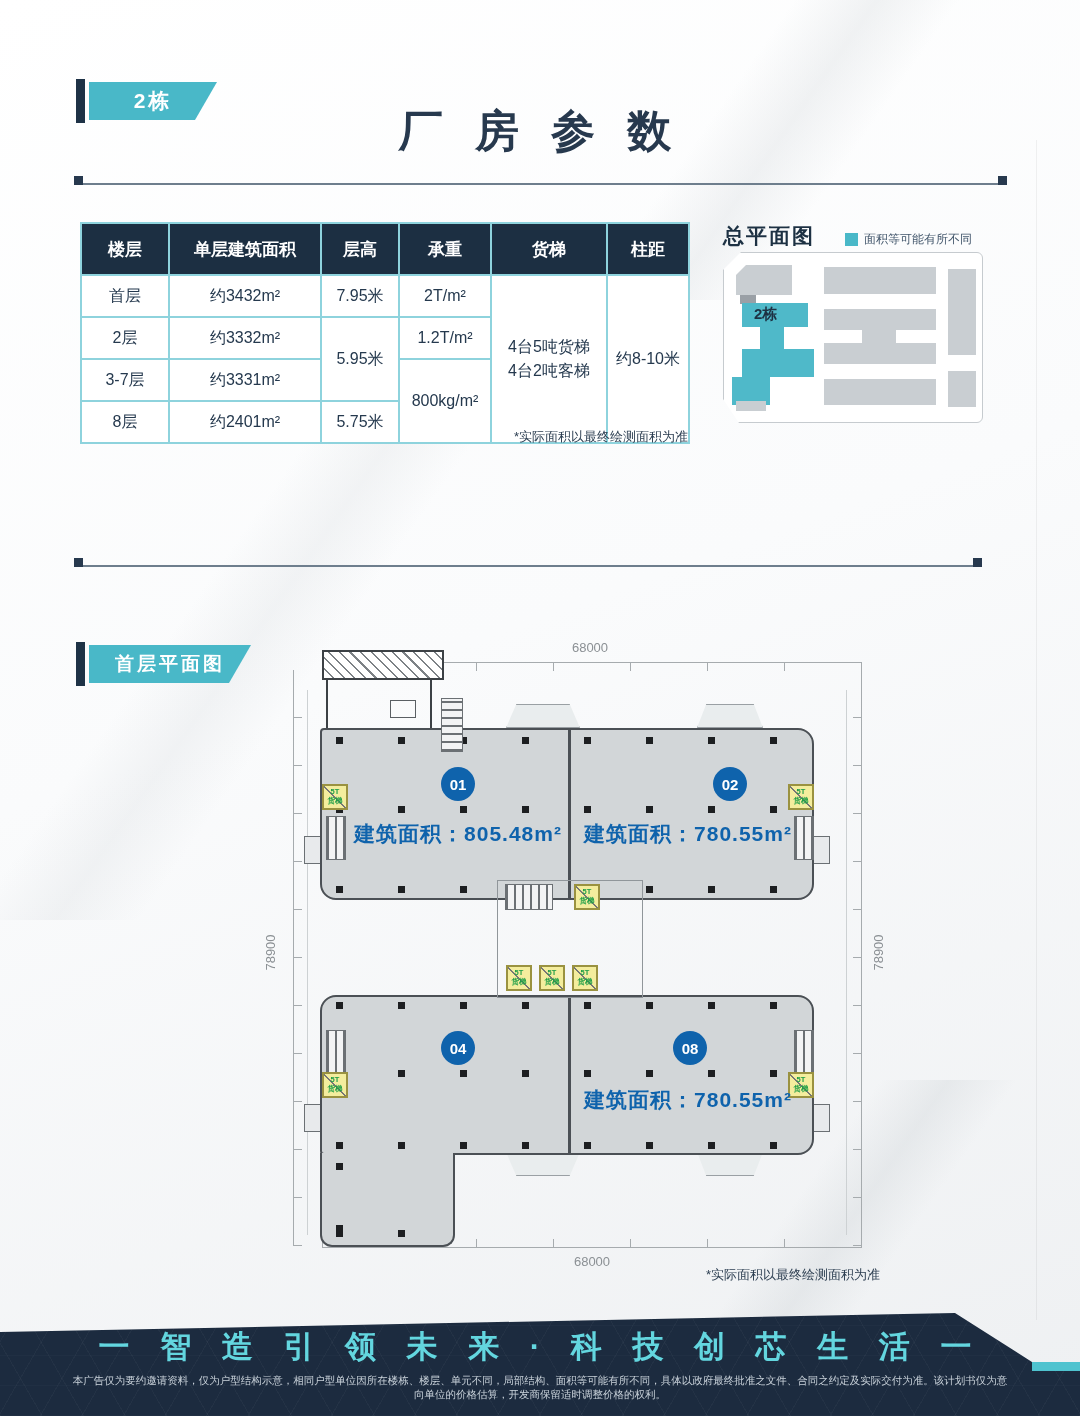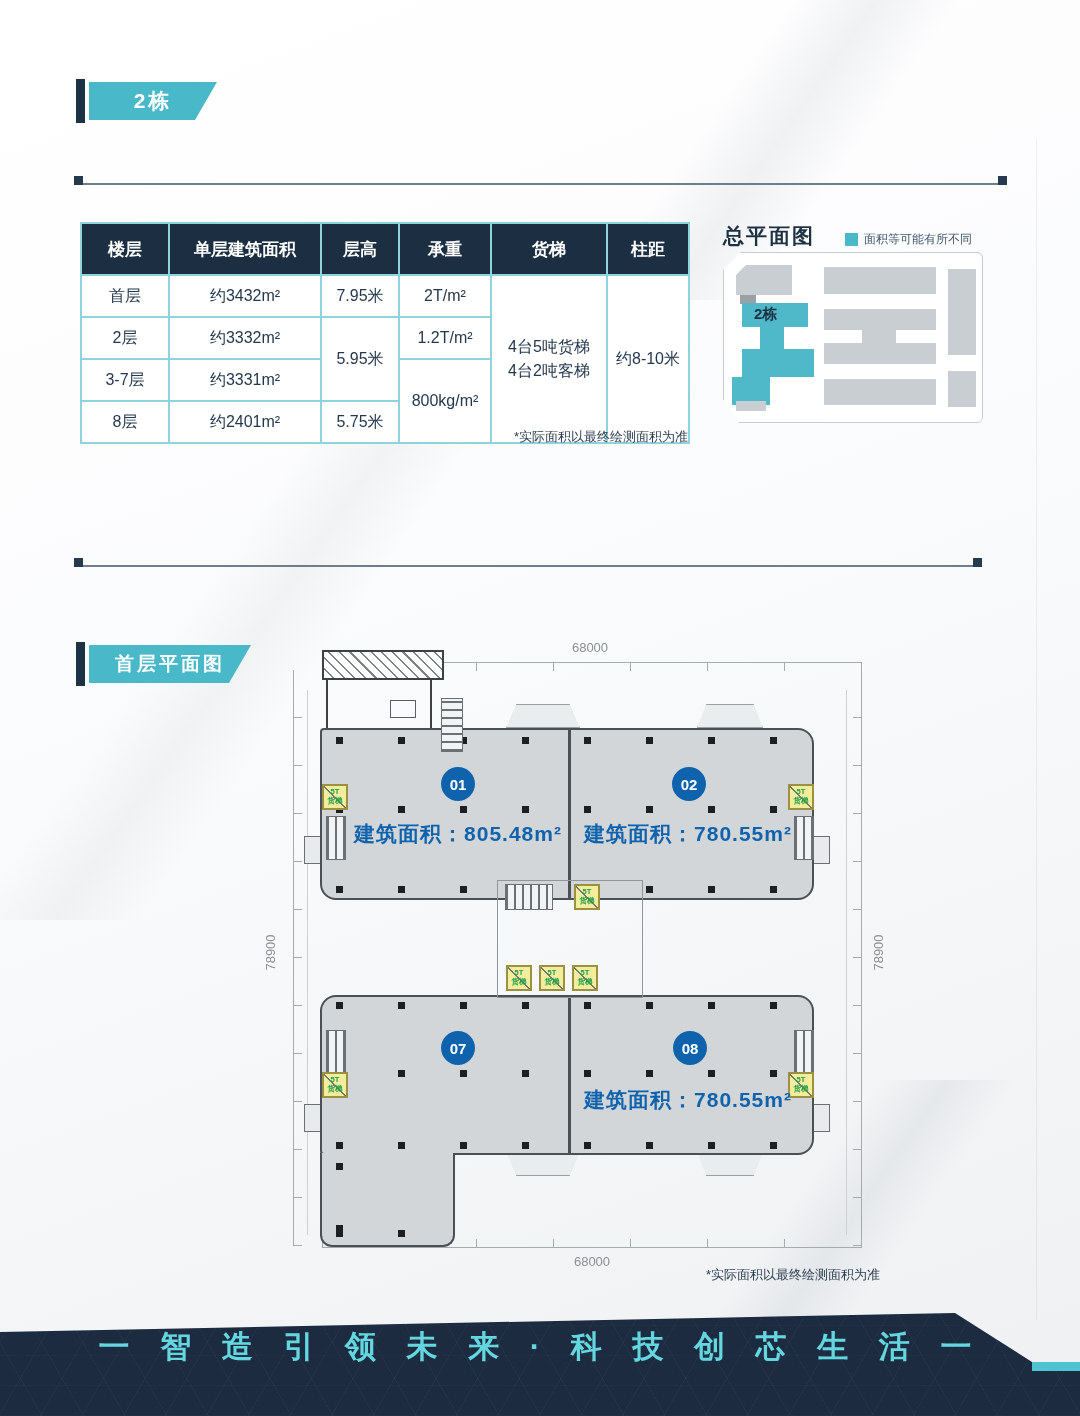--- a/index.html
+++ b/index.html
@@ -96,20 +96,21 @@
 
 <div class="page">
 
   <div class="streak s1"></div>
   <div class="streak s2"></div>
   <div class="streak s3"></div>
   <div class="abs edge-line"></div>
 
   <div class="abs badge-bar b1"></div>
   <div class="abs badge badge1">2栋</div>
+  <div class="abs sec-title t1">厂 房 参 数</div>
   <div class="abs divider d1"></div>
   <div class="abs sq" style="left:74px;top:176px;"></div>
   <div class="abs sq" style="left:998px;top:176px;"></div>
 
   <table class="ptable">
     <colgroup>
         <col style="width:88px">
         <col style="width:152px">
         <col style="width:78px">
         <col style="width:92px">
@@ -266,33 +267,34 @@
   <div class="abs lift" style="left:322px;top:1072px;">
     <span>5T</span>
     <span>货梯</span>
   </div>
   <div class="abs lift" style="left:788px;top:1072px;">
     <span>5T</span>
     <span>货梯</span>
   </div>
 
   <div class="abs ubadge" style="left:441px;top:767px;">01</div>
-  <div class="abs ubadge" style="left:672px;top:767px;">02</div>
-  <div class="abs ubadge" style="left:441px;top:1031px;">07</div>
+  <div class="abs ubadge" style="left:713px;top:767px;">02</div>
+  <div class="abs ubadge" style="left:441px;top:1031px;">04</div>
   <div class="abs ubadge" style="left:673px;top:1031px;">08</div>
 
   <div class="abs uarea" style="left:328px;top:820px;">
     <span>建筑面积：</span><span>805.48m²</span>
   </div>
   <div class="abs uarea" style="left:558px;top:820px;">
     <span>建筑面积：</span><span>780.55m²</span>
   </div>
   <div class="abs uarea" style="left:558px;top:1086px;">
     <span>建筑面积：</span><span>780.55m²</span>
   </div>
 
   <div class="abs pnote" style="left:560px;top:1266px;width:320px;text-align:right;">*实际面积以最终绘测面积为准</div>
 
   <div class="abs f-navy"></div>
   <div class="abs f-teal"></div>
   <div class="abs f-slogan">一 智 造 引 领 未 来 · 科 技 创 芯 生 活 一</div>
+  <div class="abs f-disc">本广告仅为要约邀请资料，仅为户型结构示意，相同户型单位因所在楼栋、楼层、单元不同，局部结构、面积等可能有所不同，具体以政府最终批准之文件、合同之约定及实际交付为准。该计划书仅为意向单位的价格估算，开发商保留适时调整价格的权利。</div>
 
 </div>
 
 </body></html>

